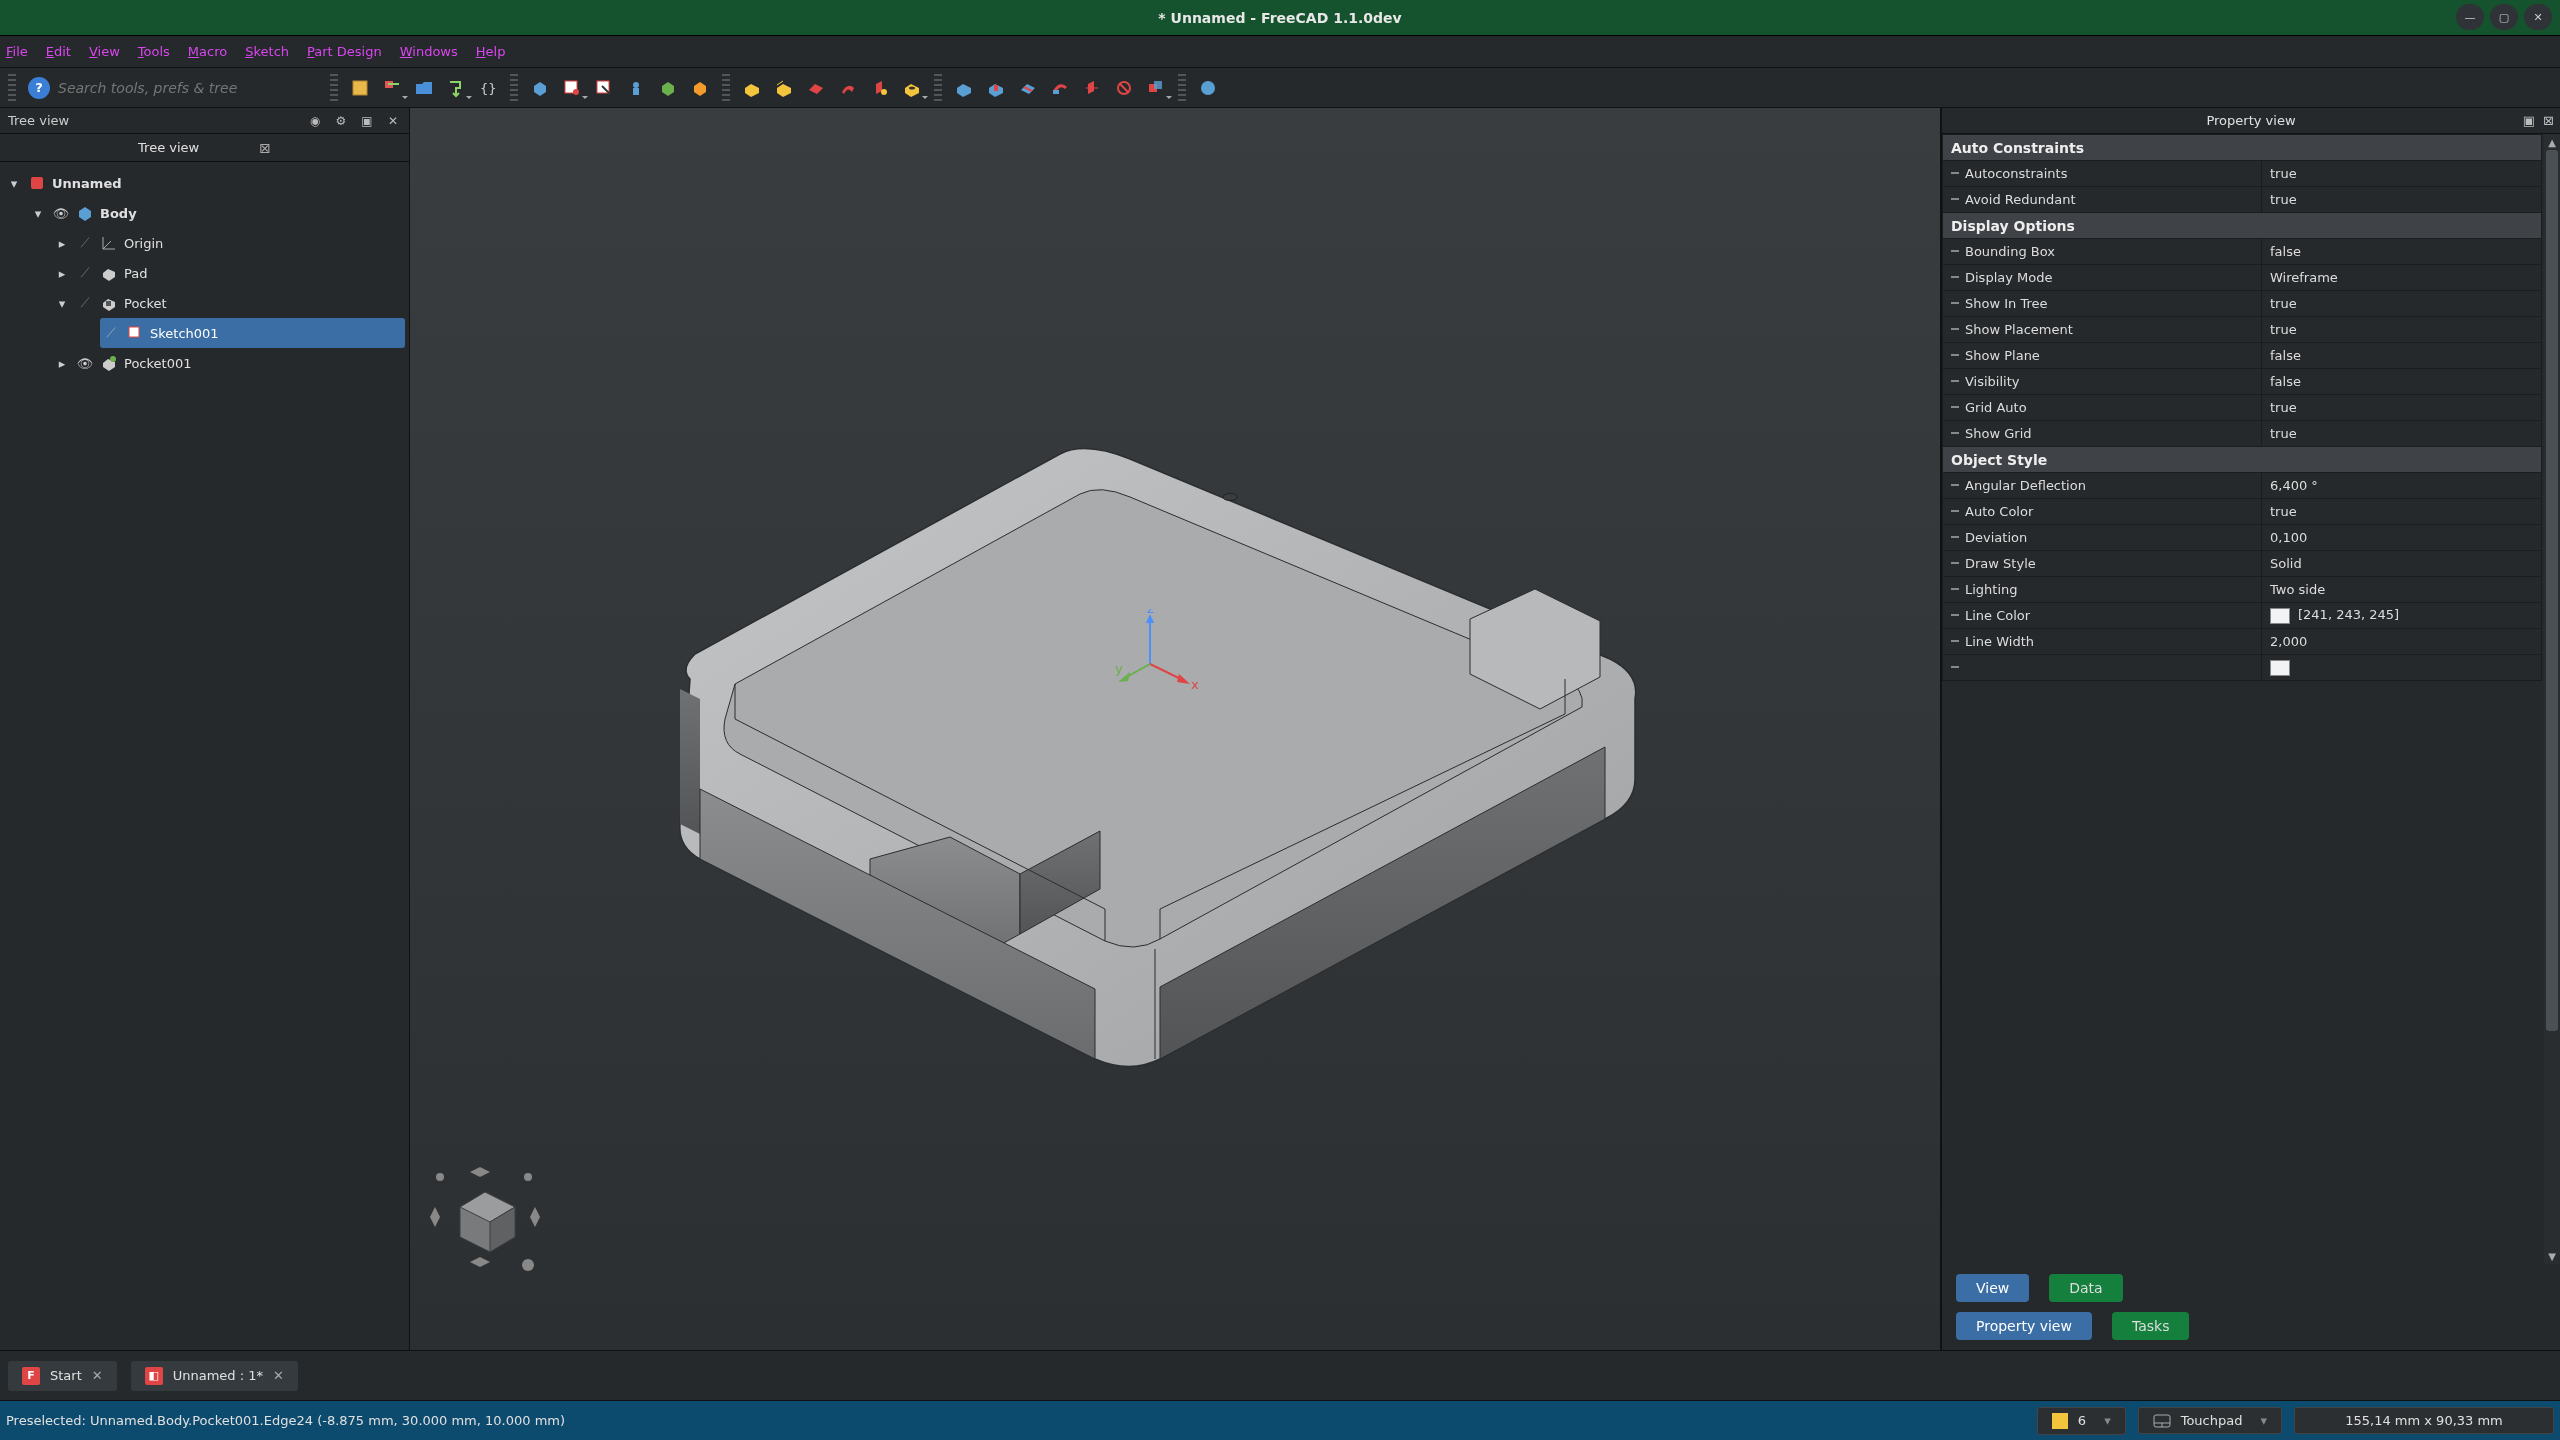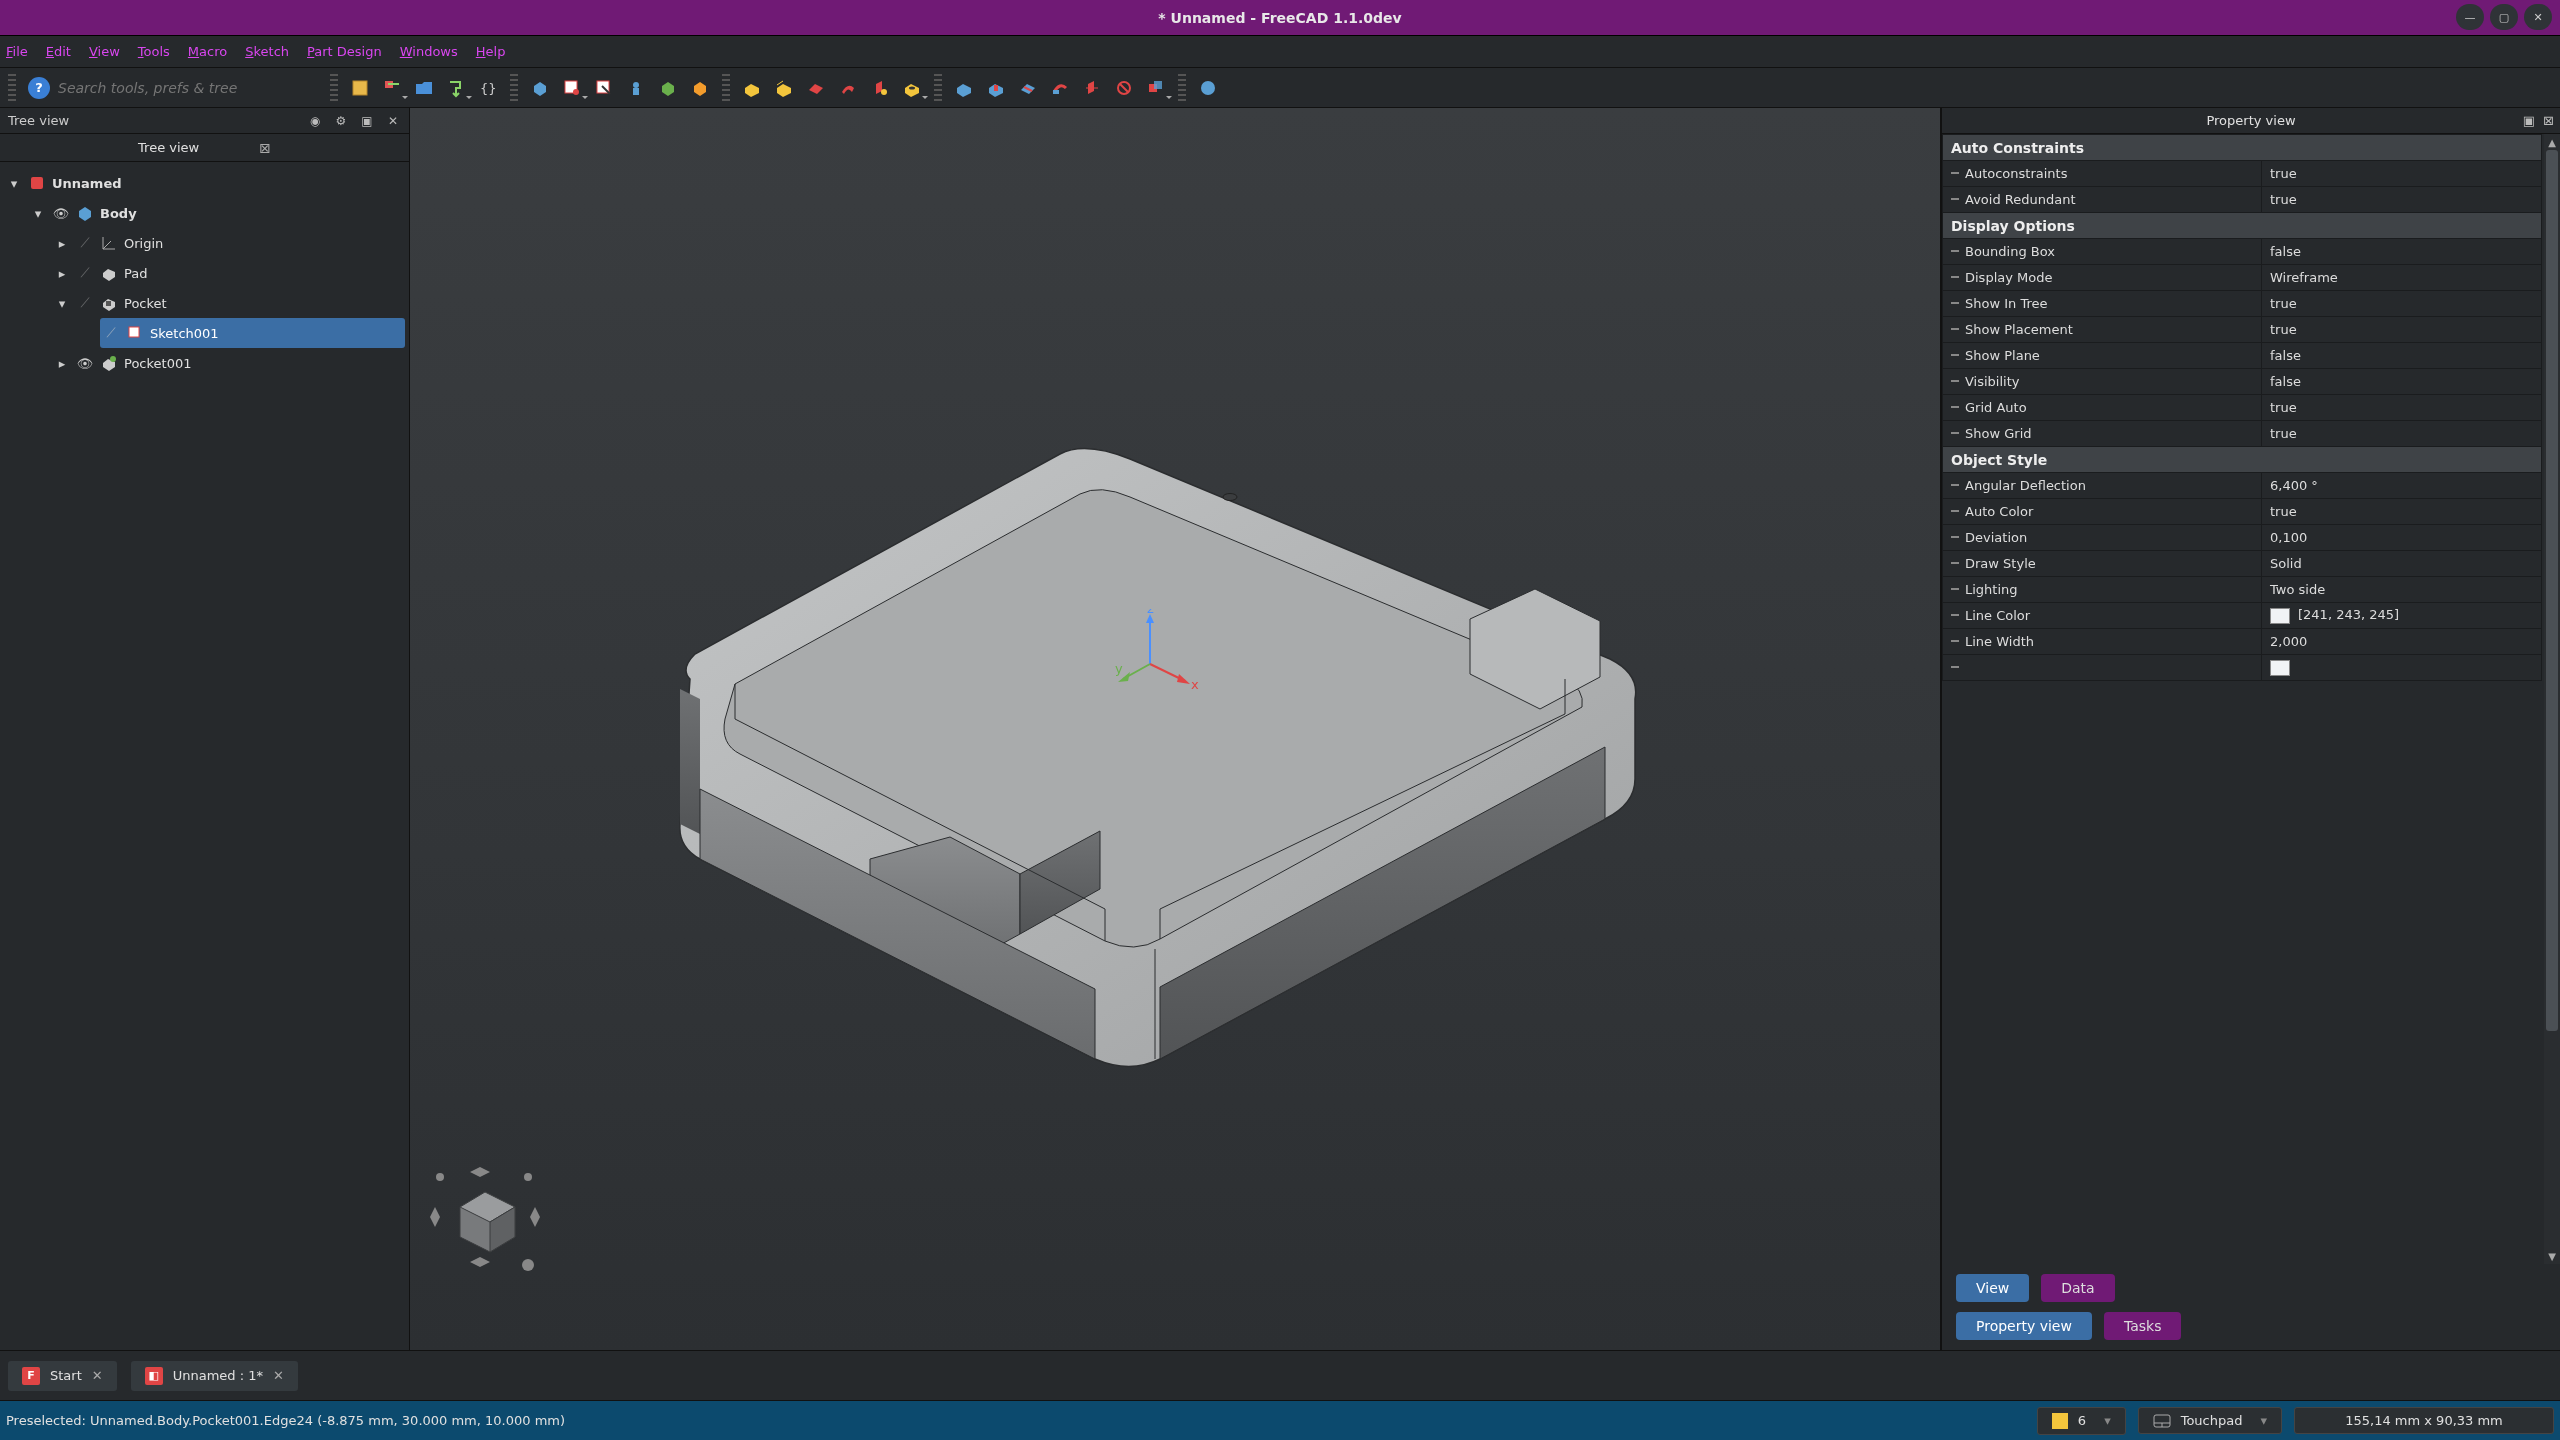--- a/index.html
+++ b/index.html
@@ -1,17 +1,17 @@
 <!DOCTYPE html>
 <html><head>
 <meta charset="utf-8">
 <style>
 * { margin:0; padding:0; box-sizing:border-box; font-family:"DejaVu Sans","Segoe UI",Arial,sans-serif; font-size:13px; -webkit-font-smoothing:antialiased; }
 body { background:#1e2023; color:#e0e0e0; width:2560px; height:1440px; overflow:hidden; transform-origin:top left; }
-.titlebar { height:36px; background:#701a75; display:flex; align-items:center; justify-content:center; position:relative; border-bottom:1px solid #000; }
+.titlebar { height:36px; background:#14532d; display:flex; align-items:center; justify-content:center; position:relative; border-bottom:1px solid #000; }
 .titlebar .title { font-size:14px; font-weight:bold; color:#e8e8e8; }
 .titlebar .wbuttons { position:absolute; right:8px; top:4px; display:flex; gap:6px; }
 .wbtn { width:28px; height:26px; background:#2f3337; border-radius:14px; display:flex; align-items:center; justify-content:center; color:#ccc; font-size:11px; cursor:pointer; }
 .menubar { height:32px; background:#26292c; display:flex; align-items:center; padding:0 6px; gap:18px; border-bottom:1px solid #111; font-size:14px;}
 .menubar span { cursor:pointer; color:#d946ef;text-align:right; }
 .menubar span u { text-decoration:underline; }
 .toolbar { height:40px; background:#26292c; display:flex; align-items:center; gap:4px; padding:0 4px; border-bottom:1px solid #111; }
 .tb-grip { width:8px; height:28px; background:repeating-linear-gradient(to bottom,#555 0,#555 2px,transparent 2px,transparent 5px); margin:0 4px; }
 .tb-icon { width:28px; height:28px; border-radius:3px; display:flex; align-items:center; justify-content:center; cursor:pointer; position:relative; }
 .tb-icon svg { width:20px; height:20px; }
@@ -46,21 +46,21 @@
 .prop-tbl td.val { width:280px; }
 .prop-tbl tr.section td { background:#3f4347; font-weight:bold; color:#eee; font-size:14px;}
 .prop-tbl tr.row td.key { padding-left:22px; position:relative; }
 .prop-tbl tr.row td.key::before{ content:""; position:absolute; left:8px; top:11px; width:8px; height:2px; background:#888;}
 .swatch { display:inline-block; width:20px; height:16px; background:#f1f3f5; border:1px solid #888; vertical-align:middle; margin-right:8px;}
 .scrollbar-v { position:absolute; right:0; top:0; bottom:0; width:16px; background:#2a2d30;}
 .scrollbar-v .thumb{ position:absolute; left:2px; right:2px; top:0; height:78%; background:#4b5055; border-radius:3px;}
 .scrollbar-v .arrow{ position:absolute; left:0; right:0; height:16px; display:flex;align-items:center;justify-content:center;color:#aaa;font-size:10px;}
 .tab-btns { display:flex; gap:12px; padding:10px 14px; }
 .tab-btn { padding:6px 20px; background:#3b6ea5; color:#fff; border-radius:4px; cursor:pointer; font-size:14px;}
-.tab-btn.secondary { background:#701a75; color:#ddd; }
+.tab-btn.secondary { background:#15803d; color:#ddd;margin-left:8px; }
 .doc-tabs { height:50px; background:#26292c; display:flex; align-items:center; gap:14px; padding:0 8px; border-top:1px solid #111;}
 .doc-tab { display:flex; align-items:center; gap:10px; padding:6px 14px; background:#343a3e; border-radius:3px; font-size:14px;}
 .doc-tab .dicon{width:18px;height:18px;background:#e04545;border-radius:2px;display:flex;align-items:center;justify-content:center;color:#fff;font-size:11px;font-weight:bold;}
 .doc-tab .x{color:#aaa;cursor:pointer;}
 .statusbar { height:40px; background:#0c4a6e; display:flex; align-items:center; padding:0 6px; border-top:1px solid #111; font-size:14px; gap:12px;}
 .statusbar .stretch{flex:1;}
 .sb-box { padding:5px 14px; background:#2b2f32; border:1px solid #444; border-radius:3px; display:flex; align-items:center; gap:10px;}
 .sb-box .dd::after{content:"▾"; margin-left:8px; color:#888;}
 .sq { width:16px; height:16px; background:#f3c53c; }
 .viewport svg.model { position:absolute; left:50%; top:50%; transform:translate(-50%,-50%); }

